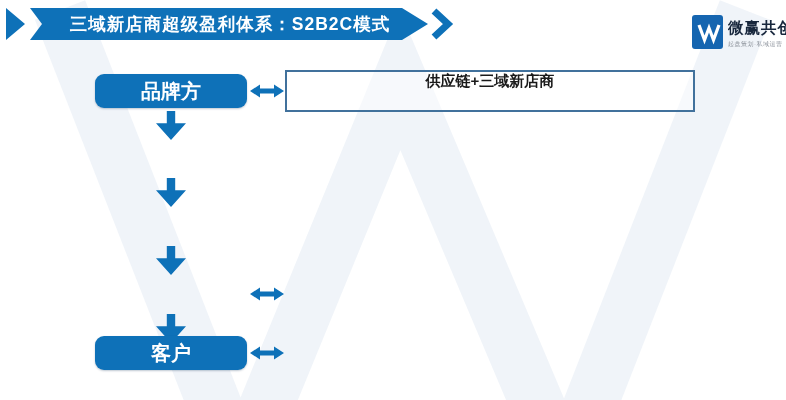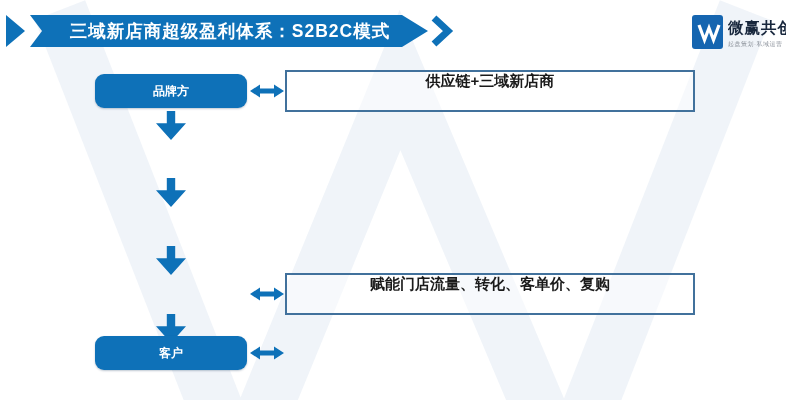--- a/index.html
+++ b/index.html
@@ -7,42 +7,42 @@
     position:relative;width:786px;height:400px;overflow:hidden;
     background:#ffffff;
     font-family:"Liberation Sans","DejaVu Sans",sans-serif;
     --primary-blue:#0e71b8;--box-border:#41719c;--logo-blue:#1565b0;
     --watermark:#e9eff6;--text-dark:#1a1a1a;
   }
   
   .watermark{position:absolute;left:0;top:0;width:786px;height:400px;pointer-events:none;}
   .watermark polyline{fill:none;stroke:var(--watermark);stroke-width:54;opacity:.7;}
   
-  .banner{position:absolute;left:5px;top:14px;width:452px;height:34px;}
+  .banner{position:absolute;left:5px;top:7px;width:452px;height:34px;}
   .banner svg{position:absolute;left:0;top:0;}
   .banner .solid{fill:var(--primary-blue);}
   .banner .tip{fill:none;stroke:var(--primary-blue);stroke-width:7;}
   .banner .title-text{
     position:absolute;left:34px;top:0;width:382px;height:34px;
     display:flex;align-items:center;justify-content:center;
     color:#fff;font-size:17.5px;font-weight:bold;letter-spacing:1px;white-space:nowrap;
   }
   
   .logo{position:absolute;left:692px;top:15px;width:94px;height:38px;display:flex;}
   .logo-mark{width:31px;height:34px;border-radius:3px;background:var(--logo-blue);flex:0 0 auto;
     display:flex;align-items:center;justify-content:center;}
   .logo-mark polyline{fill:none;stroke:#fff;stroke-width:3.2;}
   .logo-textcol{margin-left:5px;overflow:hidden;white-space:nowrap;}
   .logo-name{font-size:15.5px;font-weight:bold;color:#17263c;letter-spacing:1px;line-height:26px;}
   .logo-tagline{font-size:6px;color:#8d939c;letter-spacing:.5px;line-height:7px;}
   
   .row{position:absolute;left:0;width:786px;height:42px;}
   .stage-box{
     position:absolute;left:95px;top:4px;width:152px;height:34px;border-radius:9px;
-    background:var(--primary-blue);color:#fff;font-weight:bold;font-size:12px;
+    background:var(--primary-blue);color:#fff;font-weight:bold;font-size:20px;
     display:flex;align-items:center;justify-content:center;white-space:nowrap;
     box-shadow:0 1px 2px rgba(0,40,80,.25);
   }
   .harrow{position:absolute;left:249px;top:11px;}
   .harrow polygon{fill:var(--primary-blue);}
   .detail-box{
     position:absolute;left:285px;top:0;width:406px;height:38px;
     border:2px solid var(--box-border);background:rgba(255,255,255,.45);
     color:var(--text-dark);font-weight:bold;font-size:15px;
     display:flex;align-items:flex-start;justify-content:center;white-space:nowrap;
@@ -96,23 +96,20 @@
   <div class="down-arrow" style="top:111px"></div>
 
   <div class="down-arrow" style="top:178px"></div>
 
   <div class="down-arrow" style="top:246px"></div>
 
   <div class="row" style="top:273px">
     <svg class="harrow" width="36" height="20" viewBox="0 0 36 20">
         <polygon points="1,10 11,3.5 11,7.5 25,7.5 25,3.5 35,10 25,16.5 25,12.5 11,12.5 11,16.5"></polygon>
       </svg>
-    <div class="detail-box">
-        <span>赋能门店流量、转化、客单价、复购</span>
-      </div>
   </div>
   <div class="down-arrow" style="top:314px"></div>
 
   <div class="row" style="top:332px">
     <div class="stage-box">
         <span>客户</span>
       </div>
     <svg class="harrow" width="36" height="20" viewBox="0 0 36 20">
         <polygon points="1,10 11,3.5 11,7.5 25,7.5 25,3.5 35,10 25,16.5 25,12.5 11,12.5 11,16.5"></polygon>
       </svg>

